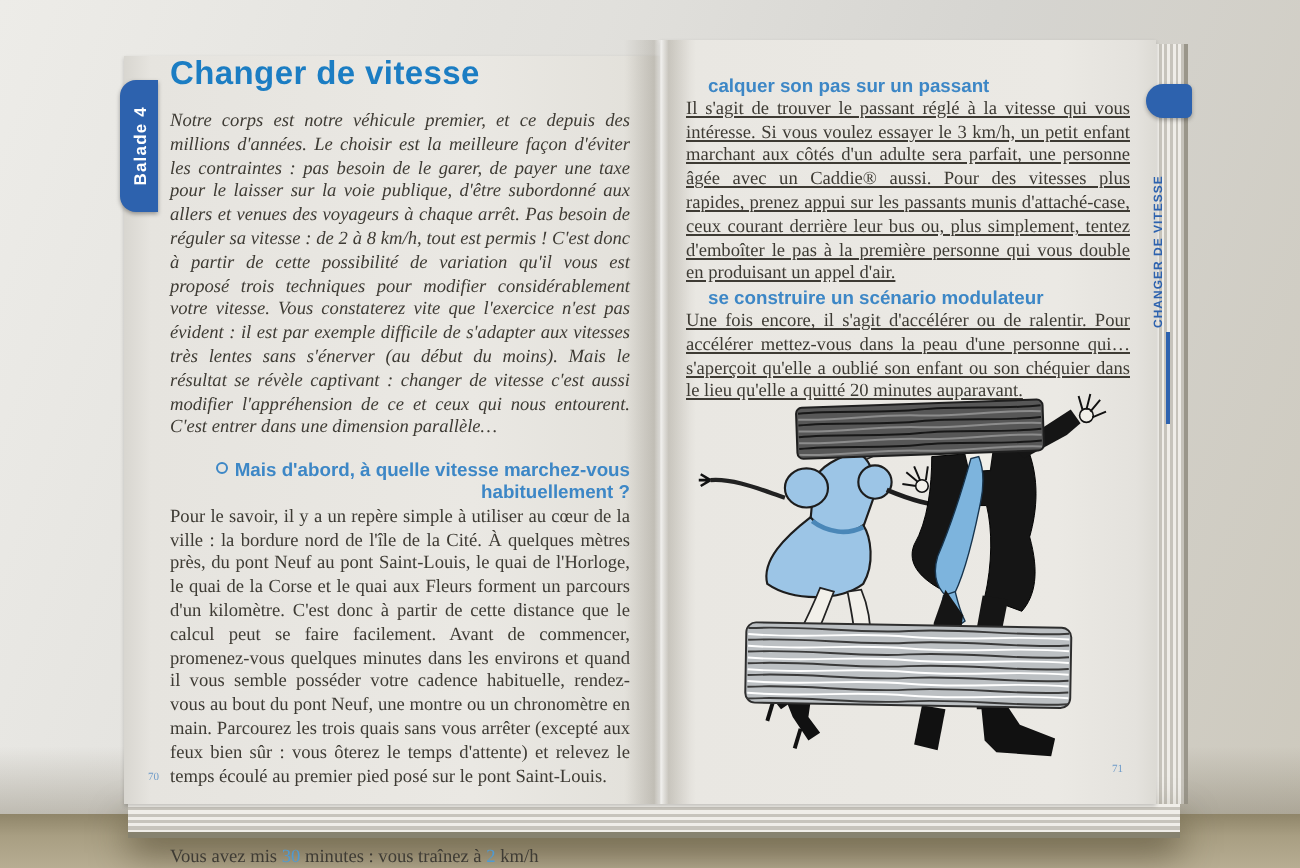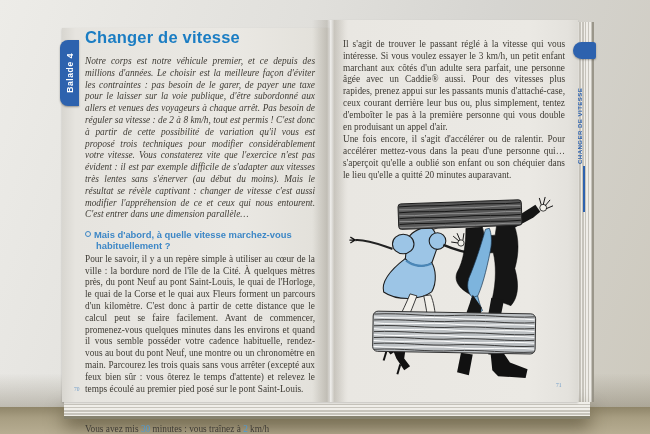--- a/index.html
+++ b/index.html
@@ -44,35 +44,35 @@
     transform:rotate(180deg);white-space:nowrap;}
   .tab-right-line{position:absolute;left:521px;top:146px;width:2px;height:46px;background:#2d62ae;}
 
   
   .lp-content{position:absolute;left:23px;top:8px;width:230px;color:#3e3b34;}
   .lp-title{font-size:16.5px;font-weight:bold;color:#1b7dc3;letter-spacing:.2px;}
   .lp-subtitle{font-size:11.5px;color:#8d8d89;margin-top:2px;}
   .serif{font-family:"Liberation Serif",serif;font-size:9.3px;line-height:11.8px;text-align:justify;}
   .lp-intro{margin-top:9px;font-style:italic;}
   .q-head{margin-top:9px;margin-bottom:2px;font-size:9.4px;line-height:10.8px;font-weight:bold;
-    color:#3d87c6;padding-left:11px;text-indent:-11px;}
+    color:#3d87c6;padding-left:11px;text-indent:-11px;text-align:right;}
   .bullet{display:inline-block;width:4px;height:4px;border:1.7px solid #3d87c6;border-radius:50%;
     margin-right:3px;position:relative;top:-1px;}
   .speed-list{margin-top:28px;font-family:"Liberation Serif",serif;font-size:9.3px;line-height:12.3px;}
   .speed-list span{white-space:pre-wrap;}
   .num{color:#4f9ad2;}
   .pagenum{position:absolute;font-size:5.5px;color:#6f9cc9;font-family:"Liberation Serif",serif;}
   .pagenum-left{left:12px;top:366px;}
   .pagenum-right{left:494px;top:362px;}
 
   
   .rp-content{position:absolute;left:281px;top:18px;width:222px;color:#3e3b34;}
   .tech-head{font-size:9.4px;line-height:10.8px;font-weight:bold;color:#3d87c6;}
   .tech-sub{font-size:9.4px;line-height:10.8px;font-weight:bold;color:#3d87c6;padding-left:11px;}
-  .tech-text{margin-top:1px;}
+  .tech-text{margin-top:1px;text-decoration:underline;}
   .tech2{margin-top:10px;}
   .illus{position:absolute;left:283px;top:176px;width:230px;height:186px;}
 </style>
 </head>
 <body>
 
 <div class="ground"></div>
 
 <div class="book">
 
@@ -94,21 +94,23 @@
     <div class="serif">Pour le savoir, il y a un repère simple à utiliser au cœur de la ville : la bordure nord de l'île de la Cité. À quelques mètres près, du pont Neuf au pont Saint-Louis, le quai de l'Horloge, le quai de la Corse et le quai aux Fleurs forment un parcours d'un kilomètre. C'est donc à partir de cette distance que le calcul peut se faire facilement. Avant de commencer, promenez-vous quelques minutes dans les environs et quand il vous semble posséder votre cadence habituelle, rendez-vous au bout du pont Neuf, une montre ou un chronomètre en main. Parcourez les trois quais sans vous arrêter (excepté aux feux bien sûr : vous ôterez le temps d'attente) et relevez le temps écoulé au premier pied posé sur le pont Saint-Louis.</div>
     <div class="speed-list">
       <div><span>Vous avez mis </span><span class="num">30</span><span> minutes : vous traînez à </span><span class="num">2</span><span> km/h</span></div>
       <div></div>
 
     </div>
 
   </div>
 
   <div class="rp-content">
+    <div class="tech-sub">calquer son pas sur un passant</div>
     <div class="serif tech-text">Il s'agit de trouver le passant réglé à la vitesse qui vous intéresse. Si vous voulez essayer le 3 km/h, un petit enfant marchant aux côtés d'un adulte sera parfait, une personne âgée avec un Caddie® aussi. Pour des vitesses plus rapides, prenez appui sur les passants munis d'attaché-case, ceux courant derrière leur bus ou, plus simplement, tentez d'emboîter le pas à la première personne qui vous double en produisant un appel d'air.</div>
+    <div class="tech-sub">se construire un scénario modulateur</div>
     <div class="serif tech-text">Une fois encore, il s'agit d'accélérer ou de ralentir. Pour accélérer mettez-vous dans la peau d'une personne qui… s'aperçoit qu'elle a oublié son enfant ou son chéquier dans le lieu qu'elle a quitté 20 minutes auparavant.</div>
   </div>
 
   <div class="illus">
     <svg viewBox="0 0 230 190" width="230" height="186">
 
       <g>
         <path d="M46,54 C34,50 20,44 8,45" stroke="#222" stroke-width="2.2" fill="none"></path>
         <path d="M8,45 l-5,-3 M8,45 l-6,0 M8,45 l-5,3" stroke="#111" stroke-width="1.3" fill="none"></path>
         <path d="M80,26 l10,-3 3,9 -9,4 z" fill="#f2f0ea" stroke="#222" stroke-width="0.8"></path>

